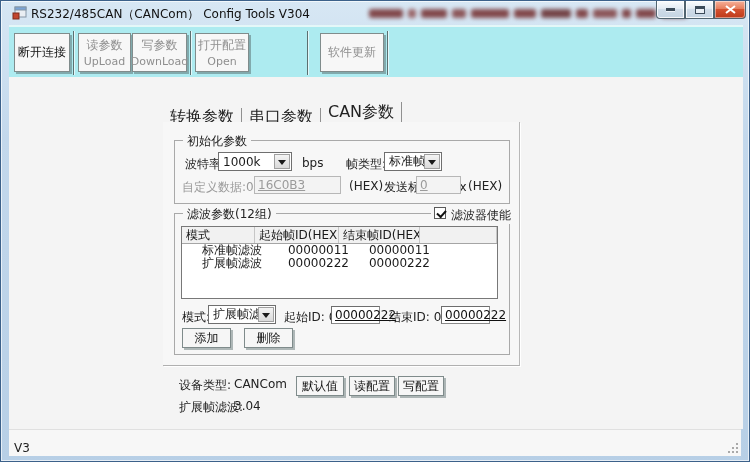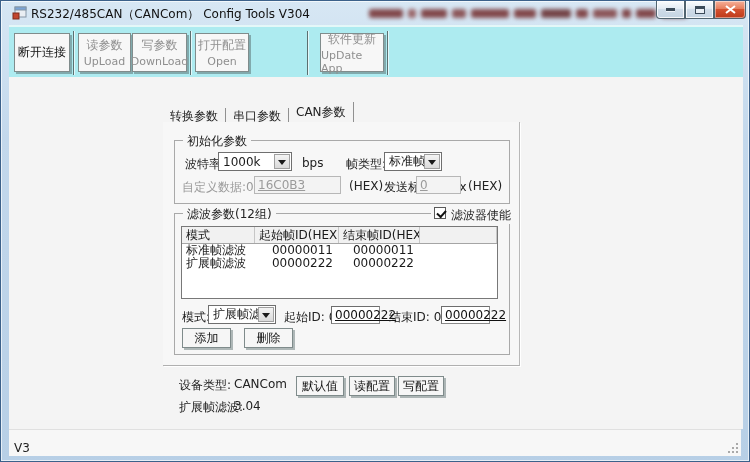--- a/index.html
+++ b/index.html
@@ -54,21 +54,21 @@
     cursor:default; }
   .tb-btn .l1 { font-size:12px; color:#111; }
   .tb-btn .l2 { font-size:11px; color:#111; }
   .tb-btn.dimmed .l1, .tb-btn.dimmed .l2 { color:#8f8f8f; }
   .tb-sep { position:absolute; top:30px; height:44px; width:1px; background:#5c6f70;
     box-shadow:1px 0 0 rgba(255,255,255,.65); }
 
   
   .tabs { position:absolute; left:162px; top:104px; display:flex; align-items:flex-end; }
   .tab { height:17px; line-height:17px; padding:0 7px; border-right:1px solid #909090;
-    font-size:12px; color:#222; cursor:default; }
+    font-size:16px; color:#222; cursor:default; }
   .tab.selected { position:relative; top:-3px; height:20px; line-height:20px; }
 
   .tabpage { position:absolute; left:162px; top:121px; width:357px; height:244px;
     background:#f7f7f7; border-right:1px solid #b8b8b8; border-bottom:1px solid #b0b0b0;
     box-shadow:1px 1px 0 #ffffff; }
 
   
   .groupbox { position:absolute; border:1px solid #a9a9a9; border-radius:0; }
   .groupbox > .legend { position:absolute; top:-8px; left:8px; background:#f7f7f7;
     padding:0 4px; font-size:12px; color:#222; }
@@ -98,21 +98,21 @@
   .checkbox { width:12px; height:12px; background:#fff; border:1px solid #5a5a5a; position:relative; }
   .checkbox.checked::after { content:""; position:absolute; left:2px; top:2px; width:7px; height:4px;
     border-left:2px solid #111; border-bottom:2px solid #111; transform:rotate(-48deg); }
 
   
   .lv { position:absolute; left:180px; top:225px; width:317px; height:73px;
     background:#fff; border:1px solid #787878; }
   .lv-header { display:flex; height:17px; background:#f1f1f1; border-bottom:1px solid #a5a5a5; }
   .lv-header .hc { border-right:1px solid #c6c6c6; font-size:12px; line-height:16px;
     padding:0 4px; overflow:hidden; white-space:nowrap; }
-  .lv-row { display:flex; height:13px; line-height:13px; font-size:12px; }
+  .lv-row { display:flex; height:13px; line-height:13px; font-size:12px;margin-left:16px; }
   .c1 { width:73px; padding-left:4px; } .c2 { width:84px; } .c3 { width:81px; } .c4 { flex:1; }
   .lv-row .c2, .lv-row .c3 { text-align:right; padding-right:6px; }
   .lv-header .c2, .lv-header .c3 { text-align:center; }
 </style>
 </head>
 <body>
 
 <div class="window">
 
   <div class="titlebar">
@@ -168,21 +168,20 @@
   <div class="tb-btn dimmed" style="left:131px;width:55px">
     <span class="l1">写参数</span>
     <span class="l2">DownLoad</span>
   </div>
   <div class="tb-btn dimmed" style="left:194px;width:54px">
     <span class="l1">打开配置</span>
     <span class="l2">Open</span>
   </div>
   <div class="tb-btn dimmed" style="left:319px;width:64px">
     <span class="l1">软件更新</span>
-    <span class="l2">UpDate App</span>
   </div>
 
   <div class="main-area"></div>
 
   <div class="tabs">
     <div class="tab">转换参数</div>
     <div class="tab">串口参数</div>
     <div class="tab selected">CAN参数</div>
   </div>
   <div class="tabpage"></div>

